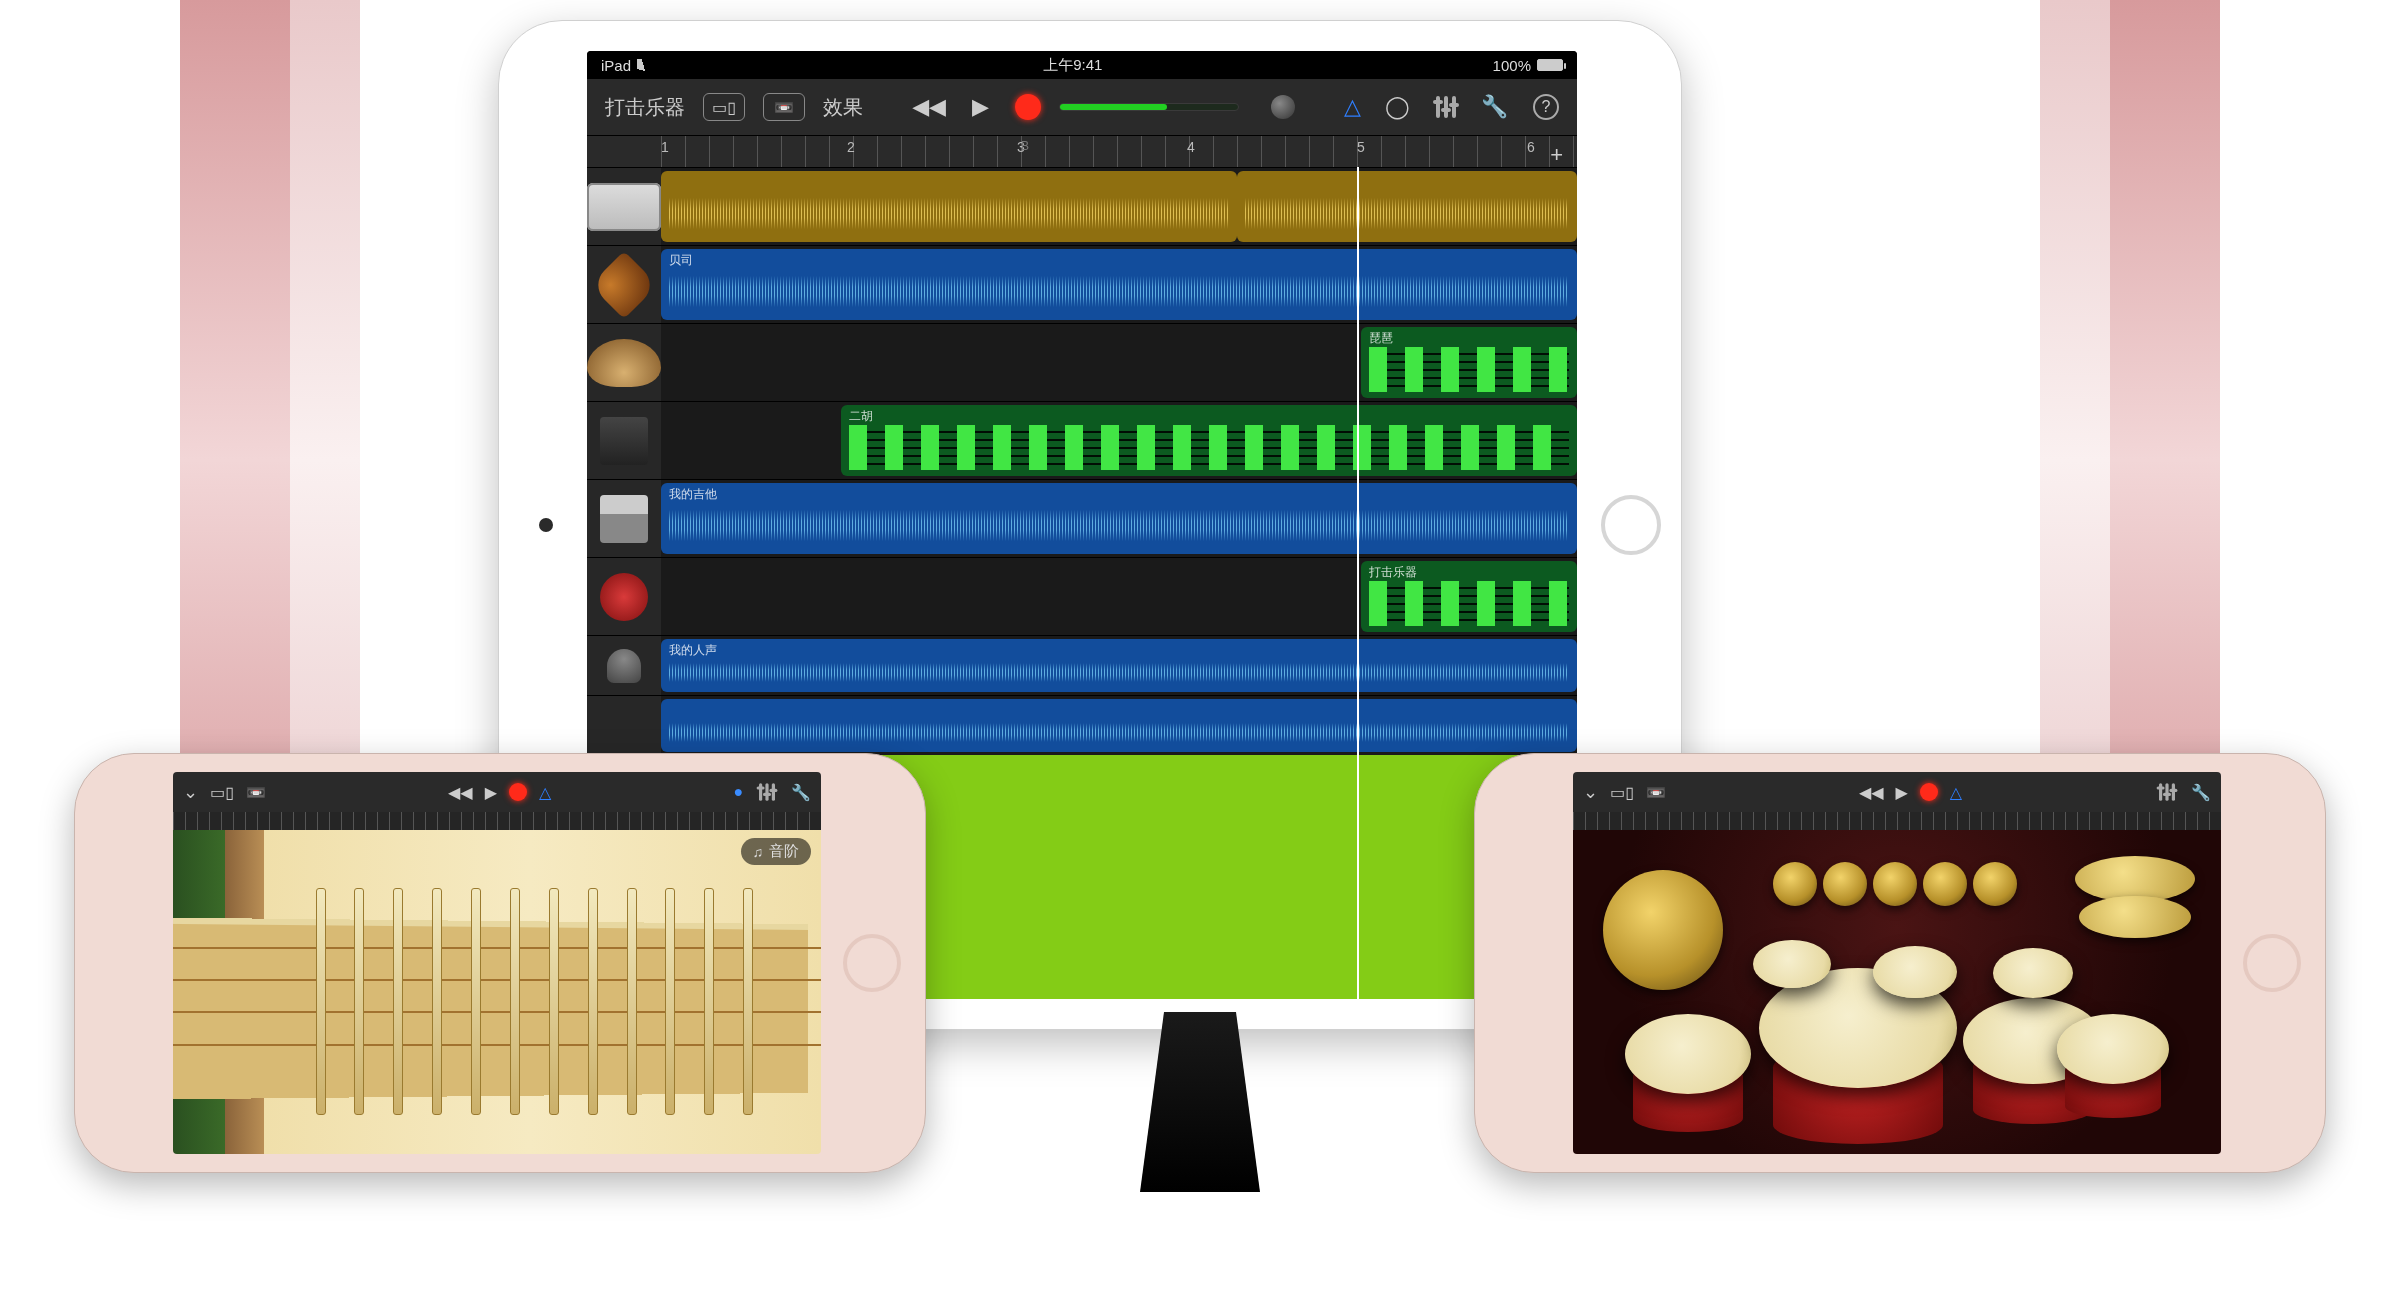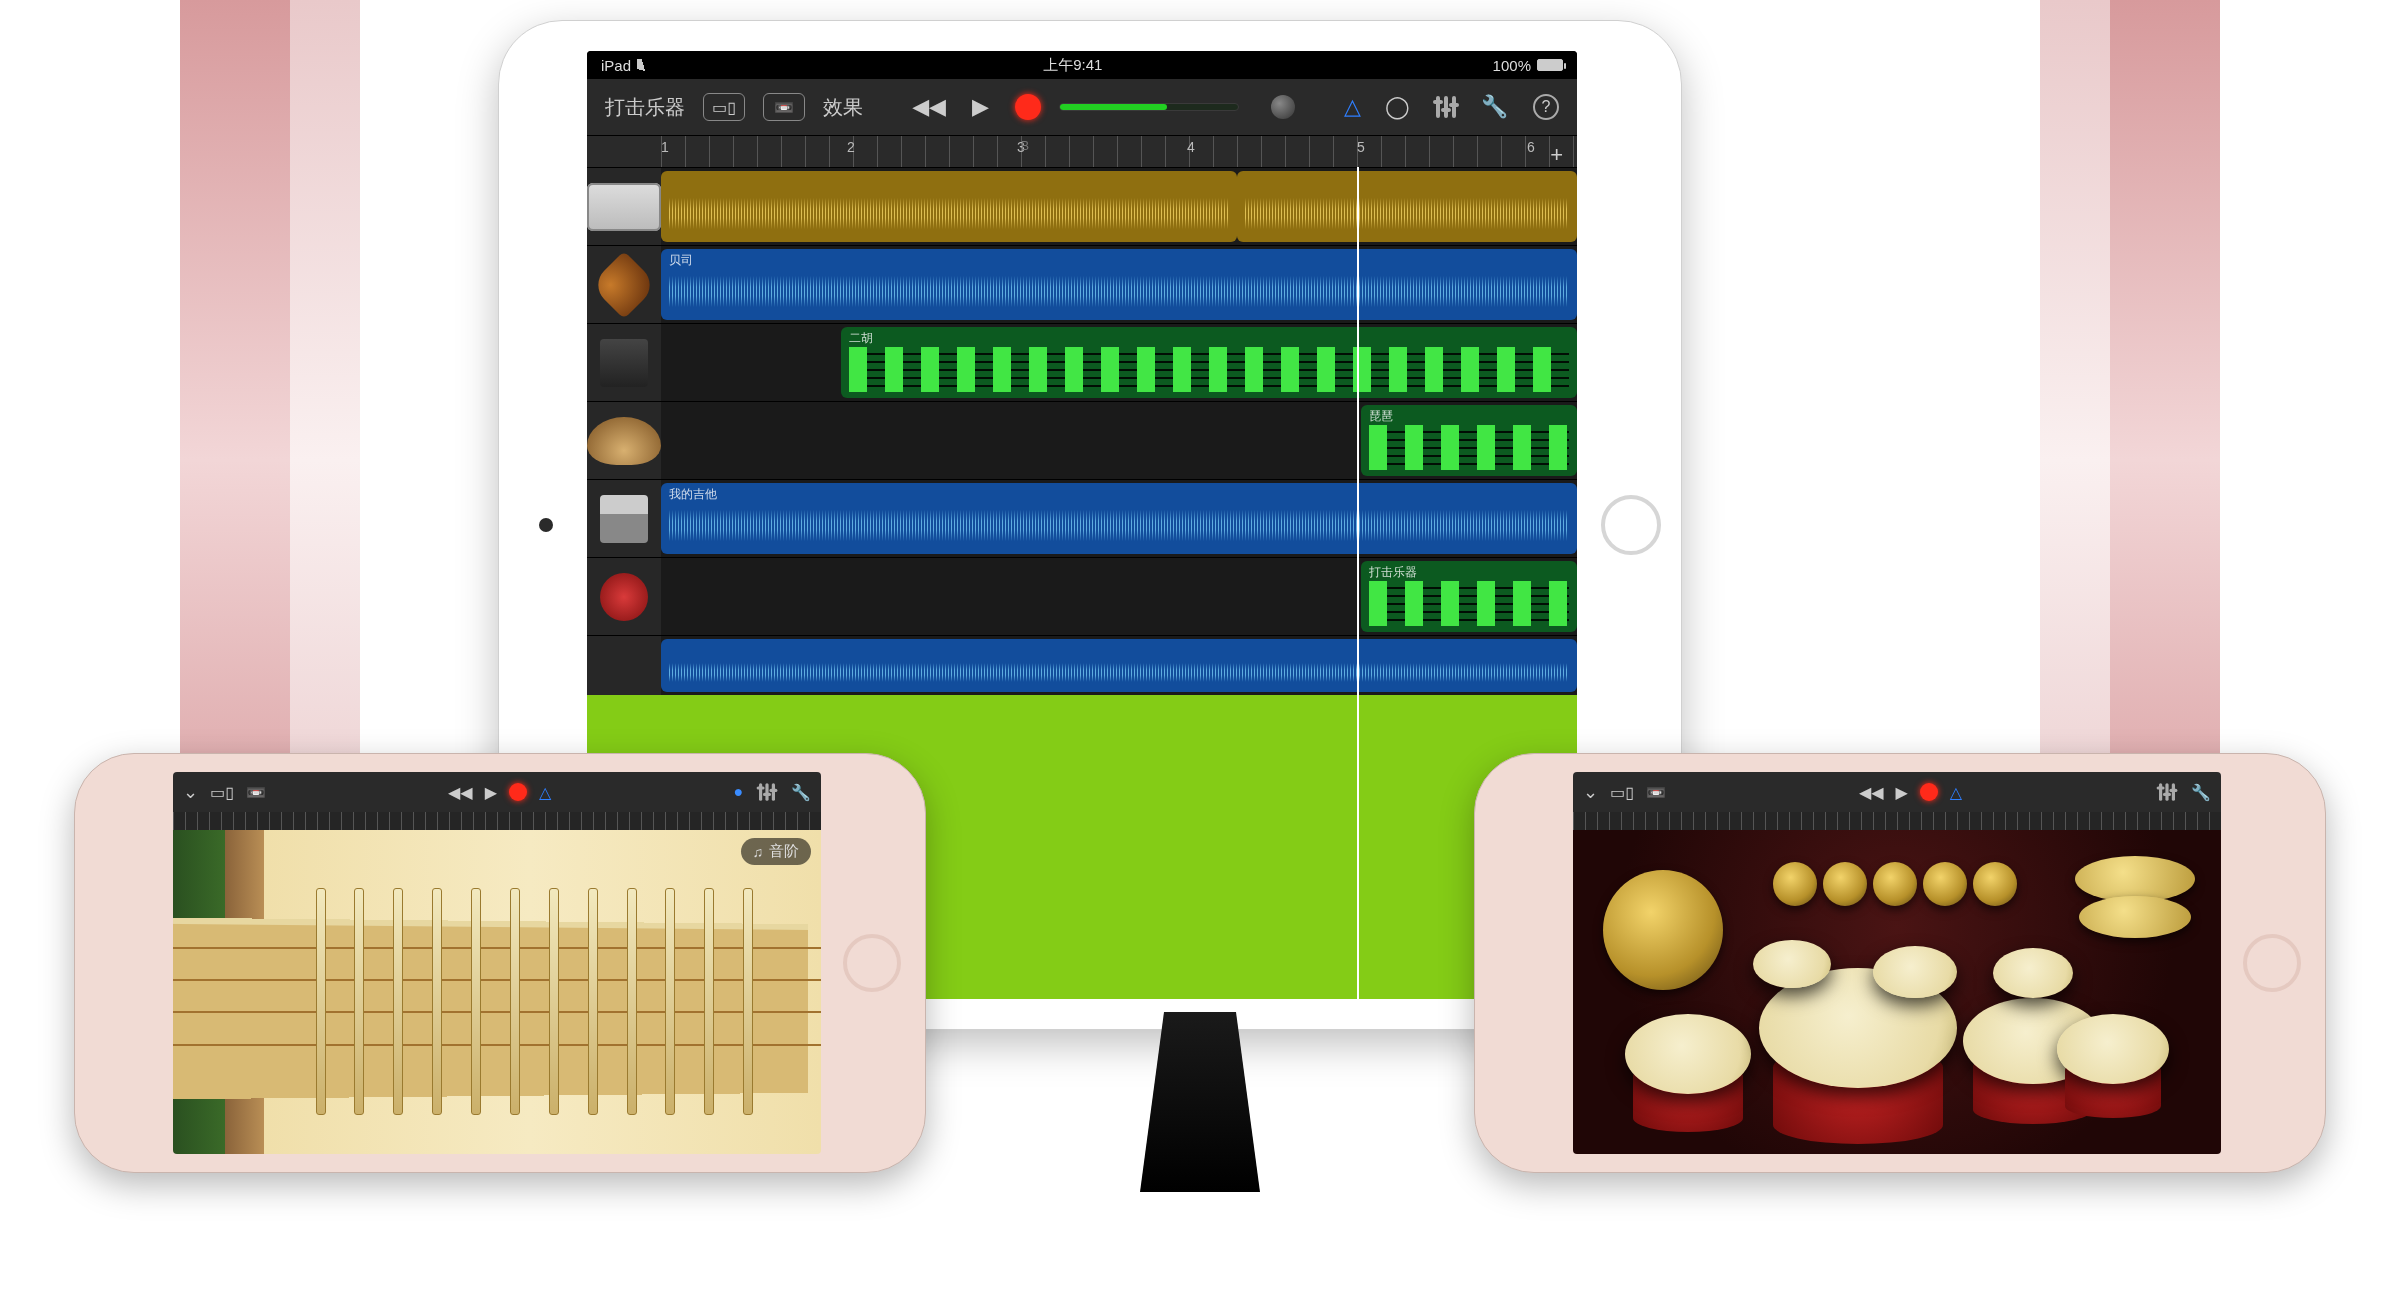--- a/index.html
+++ b/index.html
@@ -226,44 +226,44 @@
         <div class="tl">
           <div class="region reg-blu" style="left:0;right:0">
             <span class="lbl">贝司</span>
             <div class="wave"></div>
           </div>
         </div>
       </div>
 
       <div class="trackrow">
         <div class="th">
+            <div class="inst pipa"></div>
+          </div>
+        <div class="tl">
+          <div class="region reg-grn" style="left:700px;right:0">
+            <span class="lbl">琵琶</span>
+            <div class="midi"></div>
+          </div>
+        </div>
+      </div>
+
+      <div class="trackrow">
+        <div class="th">
             <div class="inst erhu"></div>
           </div>
         <div class="tl">
           <div class="region reg-grn" style="left:180px;right:0">
             <span class="lbl">二胡</span>
             <div class="midi"></div>
           </div>
         </div>
       </div>
 
       <div class="trackrow">
         <div class="th">
-            <div class="inst pipa"></div>
-          </div>
-        <div class="tl">
-          <div class="region reg-grn" style="left:700px;right:0">
-            <span class="lbl">琵琶</span>
-            <div class="midi"></div>
-          </div>
-        </div>
-      </div>
-
-      <div class="trackrow">
-        <div class="th">
             <div class="inst amp"></div>
           </div>
         <div class="tl">
           <div class="region reg-blu" style="left:0;right:0">
             <span class="lbl">我的吉他</span>
             <div class="wave"></div>
           </div>
         </div>
       </div>
 
@@ -272,20 +272,31 @@
             <div class="inst cdrum"></div>
           </div>
         <div class="tl">
           <div class="region reg-grn" style="left:700px;right:0">
             <span class="lbl">打击乐器</span>
             <div class="midi"></div>
           </div>
         </div>
       </div>
 
+      <div class="trackrow" style="height:60px">
+        <div class="th">
+            <div class="inst mic" style="width:34px;height:34px"></div>
+          </div>
+        <div class="tl">
+          <div class="region reg-blu" style="left:0;right:0">
+            <span class="lbl">我的人声</span>
+            <div class="wave"></div>
+          </div>
+        </div>
+      </div>
 
       <div class="trackrow" style="height:60px">
         <div class="th"></div>
         <div class="tl">
           <div class="region reg-blu" style="left:0;right:0">
             <div class="wave"></div>
           </div>
         </div>
       </div>
 

